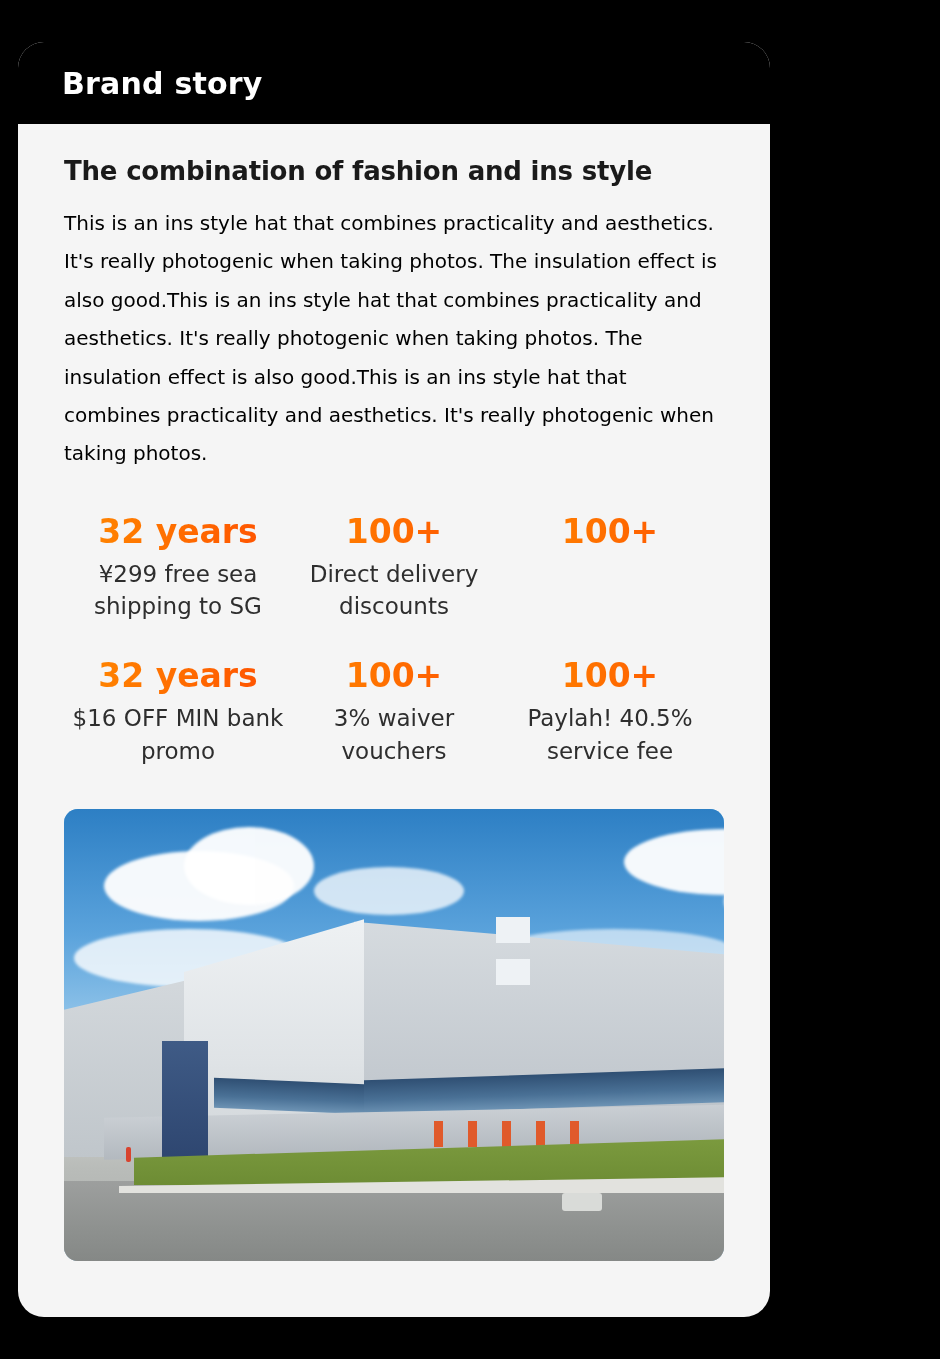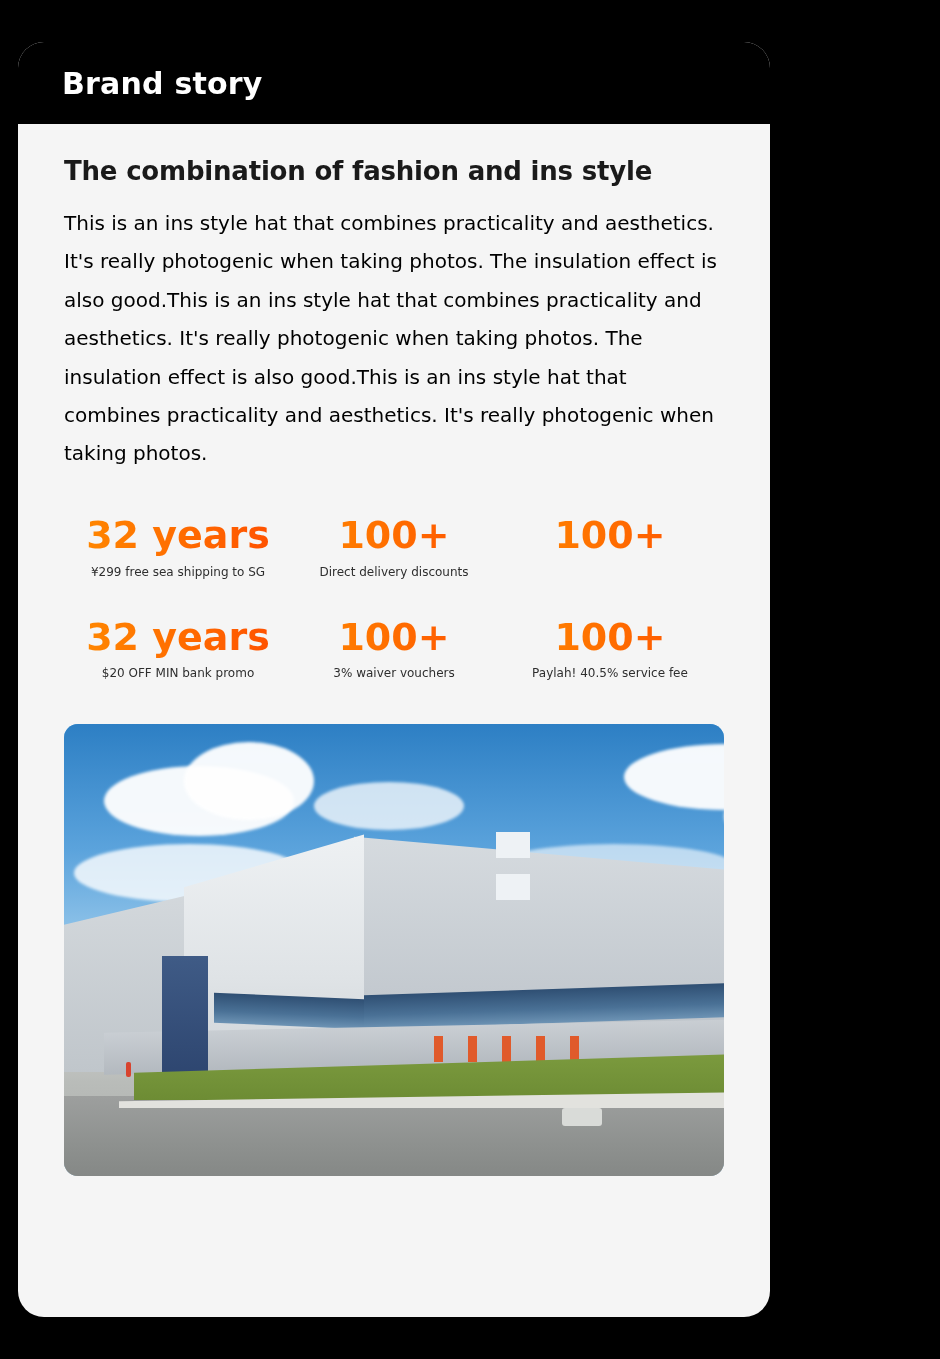--- a/index.html
+++ b/index.html
@@ -65,32 +65,32 @@
     display: grid;
     grid-template-columns: repeat(3, 1fr);
     row-gap: 34px;
     column-gap: 0px;
     padding: 0 6px;
   }
   .stat {
     text-align: center;
   }
   .stat-value {
-    font-size: 38px;
+    font-size: 33px;
     font-weight: bold;
     line-height: 1.18;
     background: linear-gradient(90deg, #ff8a00 0%, #ff6a00 55%, #ff4d00 100%);
     -webkit-background-clip: text;
     background-clip: text;
     color: transparent;
     -webkit-text-fill-color: transparent;
   }
   .stat-label {
     margin-top: 6px;
-    font-size: 12px;
+    font-size: 23px;
     line-height: 1.42;
     color: #2e2e2e;
   }
   .photo {
     margin-top: 42px;
     height: 452px;
     border-radius: 14px;
     overflow: hidden;
     position: relative;
     background: #6fb4e6;
@@ -242,21 +242,21 @@
           <div class="stat-value">100+</div>
           <div class="stat-label">Direct delivery discounts</div>
         </div>
 
         <div class="stat">
           <div class="stat-value">100+</div>
         </div>
 
         <div class="stat">
           <div class="stat-value">32 years</div>
-          <div class="stat-label">$20 OFF MIN bank promo</div>
+          <div class="stat-label">$16 OFF MIN bank promo</div>
         </div>
 
         <div class="stat">
           <div class="stat-value">100+</div>
           <div class="stat-label">3% waiver vouchers</div>
         </div>
 
         <div class="stat">
           <div class="stat-value">100+</div>
           <div class="stat-label">Paylah! 40.5% service fee</div>

